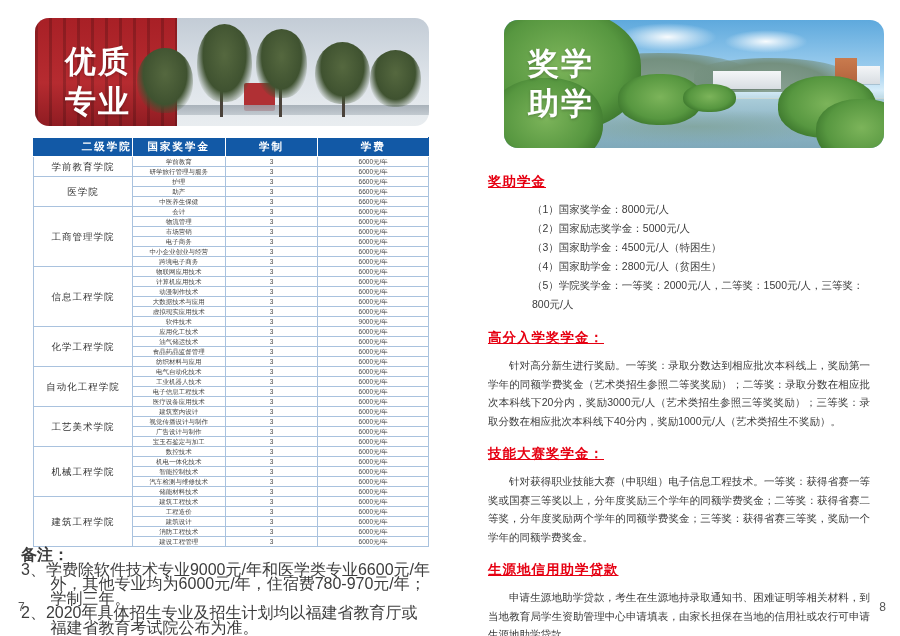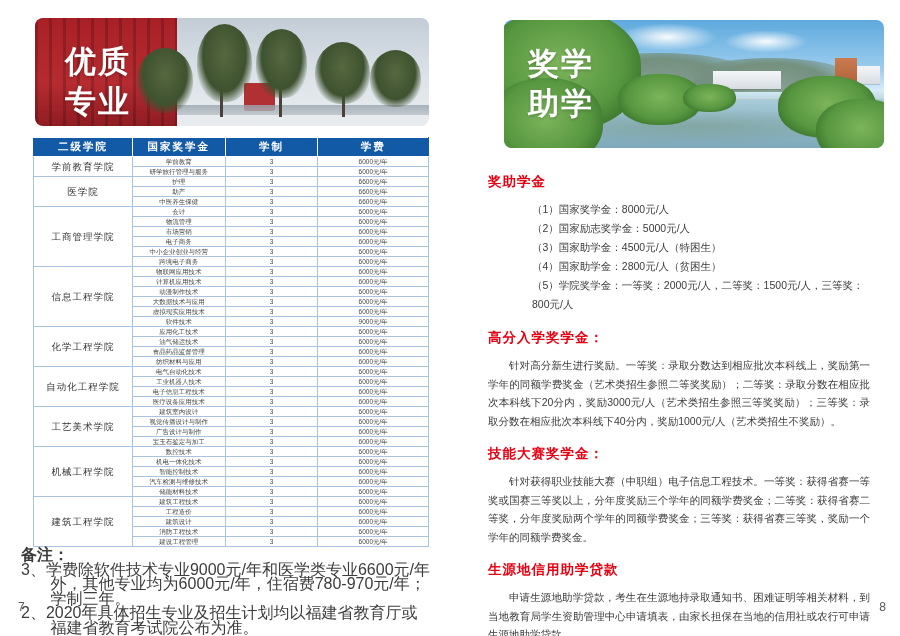--- a/index.html
+++ b/index.html
@@ -3,21 +3,21 @@
 <meta charset="utf-8">
 <style>
   * { margin:0; padding:0; box-sizing:border-box; }
   html,body { width:900px; height:636px; background:#ffffff; overflow:hidden;
               font-family:"Liberation Sans","DejaVu Sans",sans-serif; }
   .page { position:absolute; top:0; height:636px; }
   #page-left  { left:0;  width:450px; }
   #page-right { left:450px; width:450px; }
 
   
-  .photo { position:absolute; border-radius:8px; overflow:hidden; }
+  .photo { position:absolute; border-radius:14px; overflow:hidden; }
   #photo-left  { left:35px; top:18px;  width:394px; height:108px;
                  background:linear-gradient(180deg,#c3ccd6 0%,#dde3e9 55%,#e9edf0 100%); }
   #photo-right { left:38px; top:20px;  width:380px; height:128px;
                  background:linear-gradient(180deg,#5ea9dd 0%,#9ccdee 38%,#d6ecf9 55%,#c2dde9 60%);margin-left:16px; }
 
   
   .red-building { position:absolute; left:0; top:0; width:36%; height:100%;
                   background:
                     repeating-linear-gradient(90deg, rgba(0,0,0,.18) 0 3px, rgba(0,0,0,0) 3px 14px),
                     linear-gradient(180deg,#a82026,#b62b30 60%,#8f1c22);
@@ -50,42 +50,42 @@
   .photo-title { position:absolute; color:#ffffff; font-weight:bold;
                  text-shadow:0 1px 3px rgba(0,0,0,.25); line-height:1.28; letter-spacing:2px; }
   #photo-left  .photo-title { left:30px; top:24px; font-size:31px; }
   #photo-right .photo-title { left:24px; top:24px; font-size:31px; }
 
   
   #majors-table { position:absolute; left:33px; top:137px; width:396px;
                   border-collapse:collapse; table-layout:fixed; }
   #majors-table th { background:#1259a6; color:#ffffff; font-size:10.5px; font-weight:bold;
                      height:19px; letter-spacing:2px; border:1px solid #ffffff; }
-  #majors-table th:first-child { border-left:1px solid #1259a6; }
+  #majors-table th:first-child { border-left:1px solid #1259a6;text-align:right; }
   #majors-table th:last-child  { border-right:1px solid #1259a6; }
   #majors-table td { border:1px solid #a9c2de; text-align:center; color:#454545;
                      font-size:6.5px; height:9.5px; line-height:9px; padding:0;
                      white-space:nowrap; overflow:hidden; }
   #majors-table td.college-cell { font-size:9.5px; color:#333333; letter-spacing:1px; }
   col.c1 { width:25%; } col.c2 { width:23.5%; } col.c3 { width:23.5%; } col.c4 { width:28%; }
 
   
   #notes { position:absolute; left:21px; top:548px; width:412px; color:#3c3c3c;
            font-size:16px; line-height:14.5px; }
   #notes .note-title { font-weight:bold; }
   #notes .note-item { padding-left:1.85em; text-indent:-1.85em; }
 
   .page-num { position:absolute; bottom:22px; font-size:12px; color:#555555; }
   #page-num-left  { left:18px; }
   #page-num-right { right:14px; }
 
   
   #aid-sections { position:absolute; left:38px; top:158px; width:382px; }
   .section h3 { color:#e60012; font-size:13.5px; font-weight:bold; letter-spacing:1px;
-                margin-top:15px; margin-bottom:9px; }
+                margin-top:15px; margin-bottom:9px;text-decoration:underline; }
   .section .list p { font-size:10.5px; color:#3a3a3a; line-height:19px;margin-left:44px; }
   .section .para { font-size:10.5px; color:#3a3a3a; line-height:18.5px;
                    text-indent:2em; text-align:justify; }
 </style>
 </head>
 <body>
 
 <div class="page" id="page-left">
 
   <div class="photo" id="photo-left">

